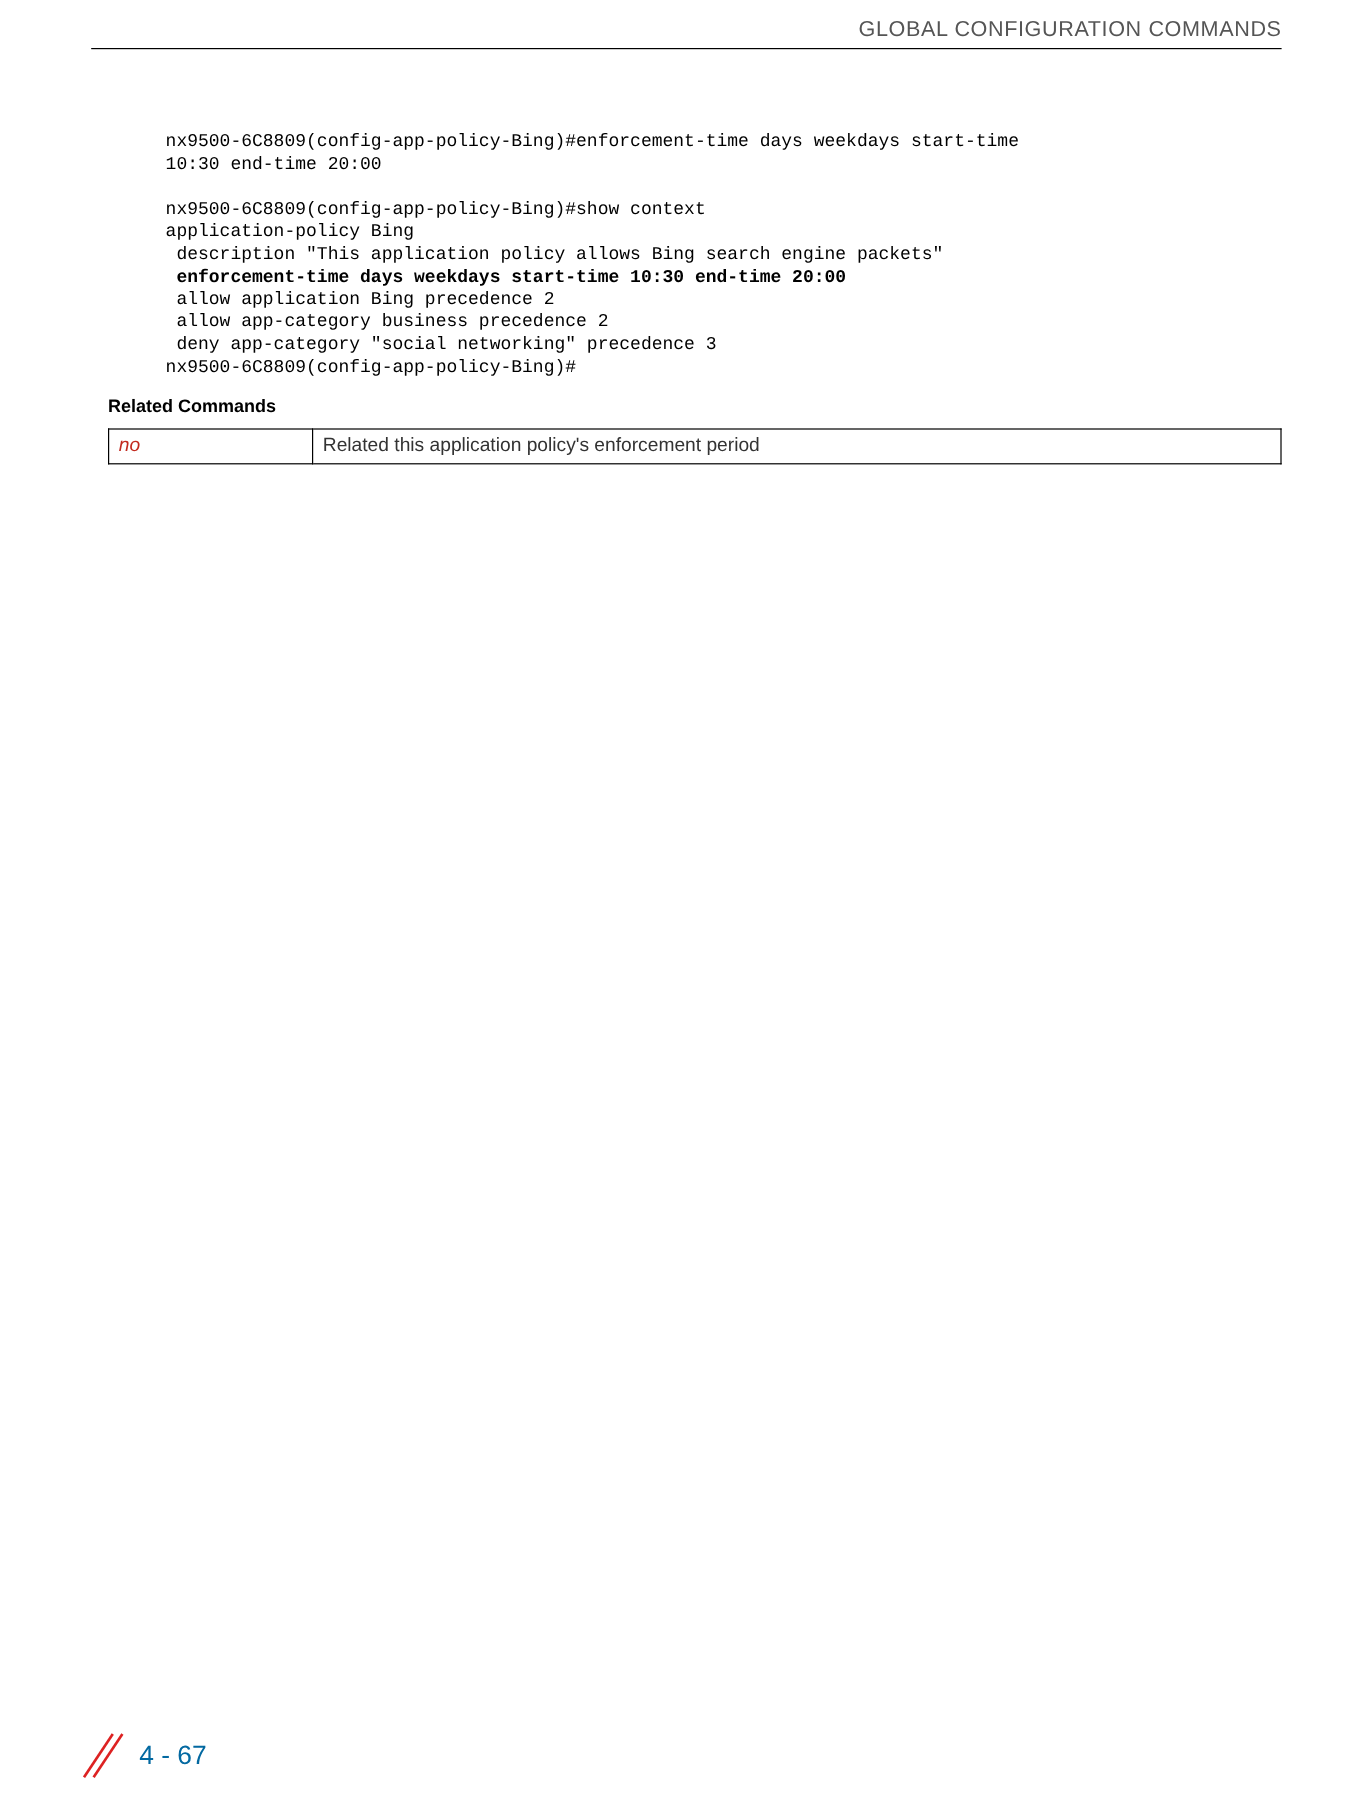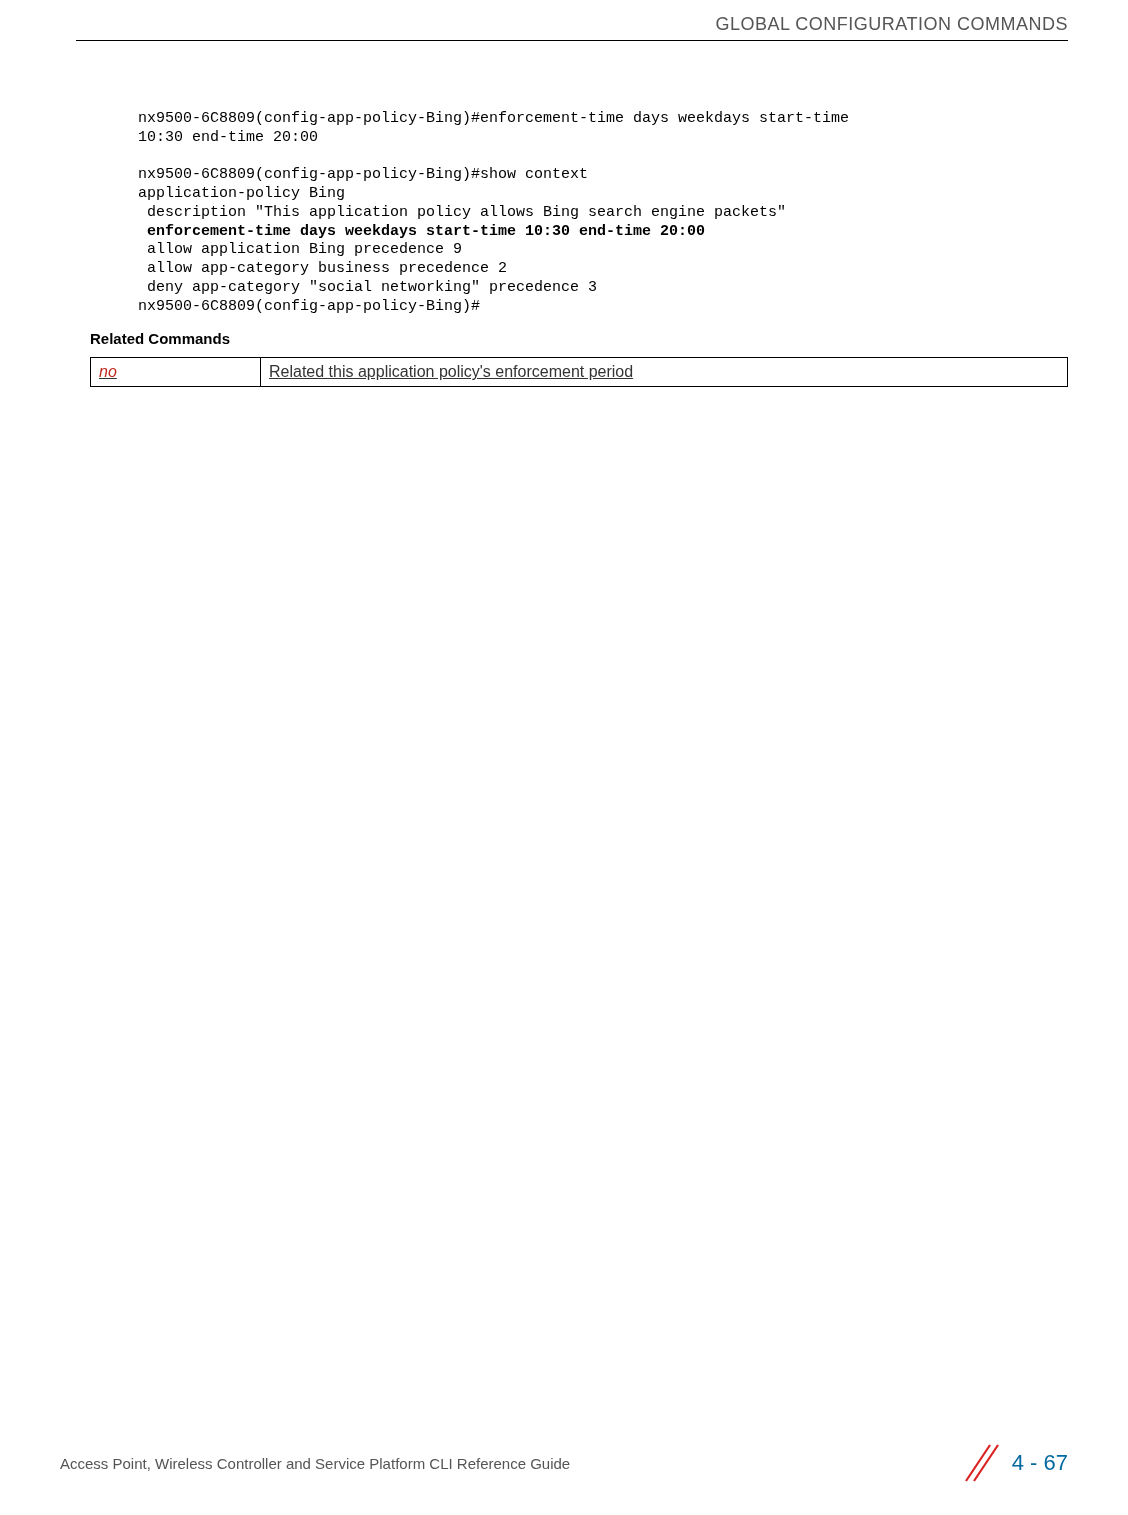--- a/index.html
+++ b/index.html
@@ -61,21 +61,20 @@
       color: #000;
     }
     .code-bold {
       font-weight: bold;
     }
     .related-table {
       border-collapse: collapse;
       width: 100%;
       margin-left: 0;
       margin-top: 4px;
-      text-decoration: underline;
     }
     .related-table td {
       border: 1px solid #000;
       padding: 5px 8px;
       font-size: 16px;
       vertical-align: top;
       font-weight: 300;
     }
     .related-table td.cmd-cell {
       width: 170px;
@@ -126,40 +125,39 @@
 <div class="content">
 
 
   <div class="code-block"><span>nx9500-6C8809(config-app-policy-Bing)#enforcement-time days weekdays start-time </span>
 <span>10:30 end-time 20:00</span>
 <span></span>
 <span>nx9500-6C8809(config-app-policy-Bing)#show context</span>
 <span>application-policy Bing</span>
 <span> description "This application policy allows Bing search engine packets"</span>
 <span class="code-bold"> enforcement-time days weekdays start-time 10:30 end-time 20:00</span>
-<span> allow application Bing precedence 9</span>
+<span> allow application Bing precedence 2</span>
 <span> allow app-category business precedence 2</span>
 <span> deny app-category "social networking" precedence 3</span>
 <span>nx9500-6C8809(config-app-policy-Bing)#</span></div>
 
   <div class="section-heading">Related Commands</div>
 
   <table class="related-table">
     <tbody>
         <tr>
       <td class="cmd-cell">no</td>
       <td>Related this application policy's enforcement period</td>
     </tr>
   </tbody>
     </table>
 
 </div>
 
 <div class="footer">
-  <div class="footer-text">Access Point, Wireless Controller and Service Platform CLI Reference Guide</div>
   <div class="footer-right">
     <svg class="slash-icon" viewBox="0 0 44 44">
       <line x1="10" y1="40" x2="34" y2="4"></line>
       <line x1="18" y1="40" x2="42" y2="4"></line>
     </svg>
     <div class="page-num">4 - 67</div>
   </div>
 </div>
 
 </body></html>

